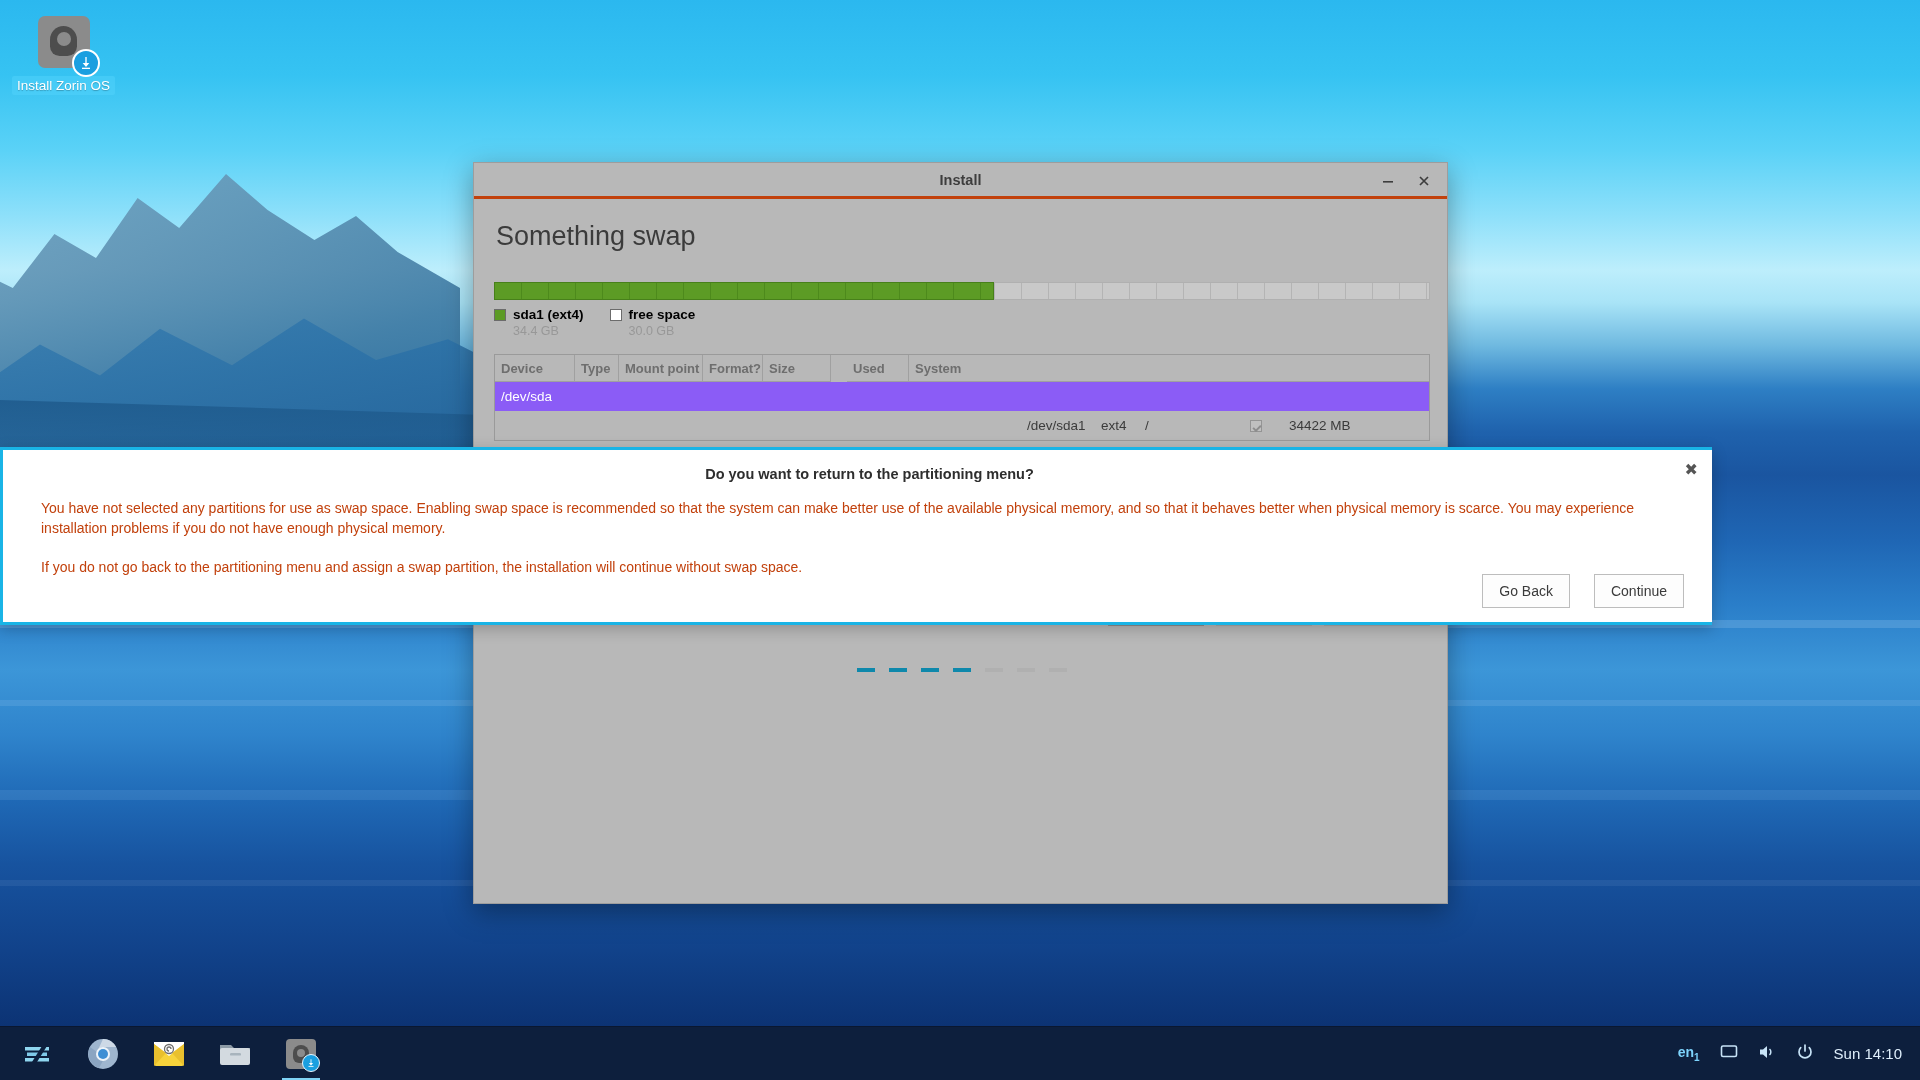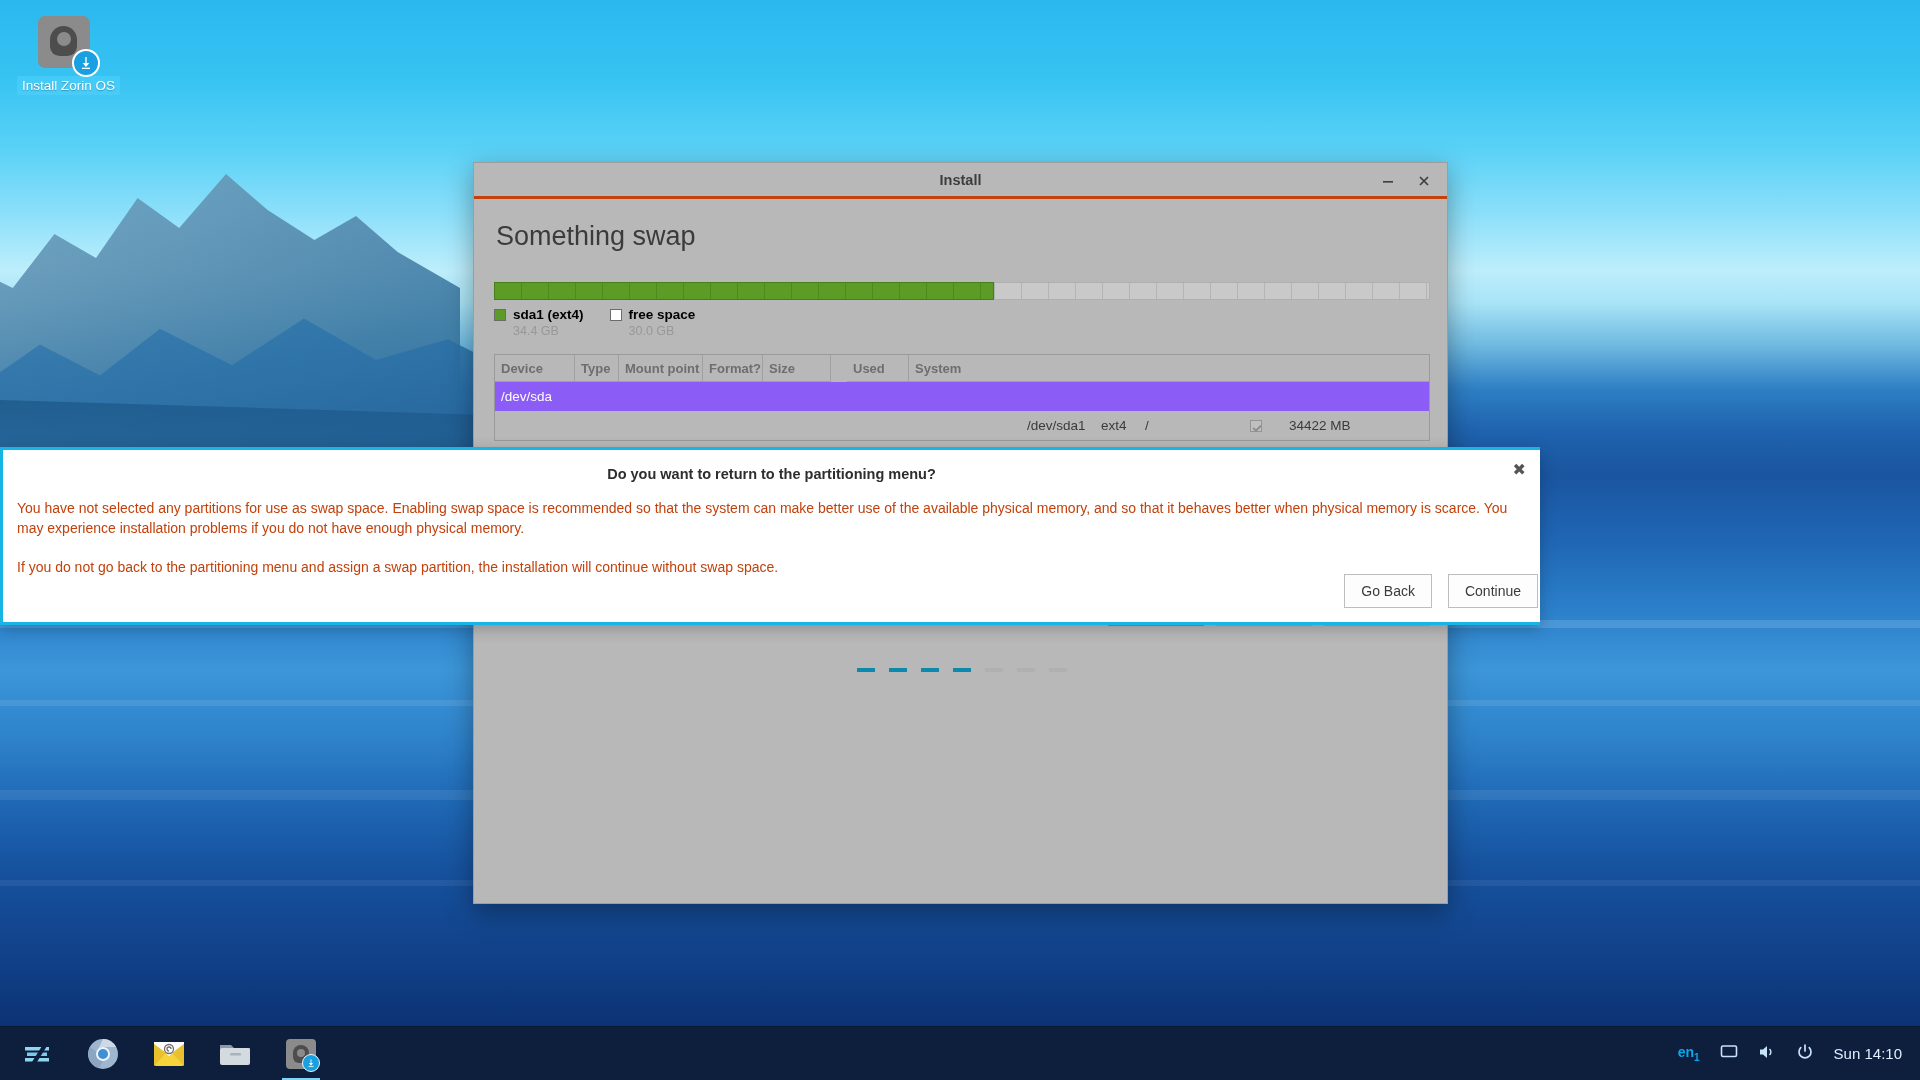--- a/index.html
+++ b/index.html
@@ -55,21 +55,21 @@
     width: 760px; height: 70px;
     background: linear-gradient(180deg, rgba(30,90,140,.85), rgba(20,70,120,.2));
     clip-path: polygon(0% 0%, 72% 24%, 86% 48%, 100% 70%, 100% 100%, 0% 100%);
   }
   
   .water-band { position: absolute; left: 0; width: 100%; opacity: .18; background: #cfeaff; }
 
   
   #desk-icon {
     position: absolute; left: 12px; top: 10px;
-    width: 108px; text-align: right; cursor: default;
+    width: 108px; text-align: left; cursor: default;
   }
   #desk-icon .glyph { position: relative; width: 56px; height: 56px; margin: 6px auto 4px; }
   .hdd {
     width: 52px; height: 52px; border-radius: 7px;
     background: #8b8b8b; position: relative;
   }
   .hdd::after {
     content: ""; position: absolute; left: 12px; top: 10px;
     width: 27px; height: 30px; border-radius: 14px 14px 10px 10px;
     background: #4d4d4d;
@@ -192,41 +192,42 @@
     cursor: pointer; font-family: "Liberation Sans", sans-serif;
   }
   .abtn.off { color: #9c9c9c; border-color: #a9a9a9; cursor: default; }
 
   #dots { margin-top: 42px; width: 936px; display: flex; justify-content: center; gap: 14px; }
   #dots i { display: block; width: 18px; height: 4px; background: #b0b0b0; }
   #dots i.on { background: #0e88ab; }
 
   
   #swapdlg {
-    position: absolute; left: 0; top: 447px; width: 1540px; height: 178px;
+    position: absolute; left: 0; top: 447px; width: 1712px; height: 178px;
     background: #ffffff;
     border-top: 3px solid #19b4e6; border-bottom: 3px solid #19b4e6;
     border-left: 3px solid #19b4e6;
     box-shadow: 0 4px 14px rgba(0,0,0,.22);
+    padding-left: 24px;
   }
   #swapdlg .dlg-head {
     text-align: center; font-size: 14.5px; font-weight: bold; color: #2e2e2e;
     padding-top: 16px;
   }
   #swapdlg .dlg-close {
     position: absolute; right: 14px; top: 12px;
     font-size: 16px; color: #555; cursor: pointer; line-height: 1;
   }
   #swapdlg p {
     font-size: 14px; color: #c2410c; line-height: 20px;
     margin: 0 14px; padding-top: 16px;
   }
   #swapdlg p.second { padding-top: 19px; }
   #dlg-actions {
-    position: absolute; right: 2px; bottom: 14px; display: flex; gap: 16px;
+    position: absolute; right: 28px; bottom: 14px; display: flex; gap: 24px;
   }
   .dbtn {
     border: 1px solid #bdbdbd; background: #fdfdfd; color: #3b3b3b;
     font-size: 14px; padding: 8px 16px; cursor: pointer;
     font-family: "Liberation Sans", sans-serif;
   }
 
   
   #taskbar {
     position: absolute; left: 0; bottom: 0; width: 1920px; height: 54px;
@@ -234,21 +235,21 @@
     display: flex; align-items: center;
     border-top: 1px solid #0a1730;
   }
   #launchers { display: flex; align-items: center; gap: 20px; padding-left: 14px; }
   .launcher { width: 46px; height: 46px; position: relative; display: flex; align-items: center; justify-content: center; cursor: pointer; }
   .launcher.active::after {
     content: ""; position: absolute; left: 4px; right: 4px; bottom: -4px; height: 3px; background: #7fd3f5;
   }
   #tray { margin-left: auto; display: flex; align-items: center; gap: 20px; padding-right: 18px; color: #c7e3f7; }
   #tray .tsvg { fill: #c7e3f7; }
-  #tray .kbd { font-size: 14px; font-weight: bold; color: #0ea5e9; cursor: pointer; }
+  #tray .kbd { font-size: 14px; font-weight: bold; color: #7dd3fc; cursor: pointer; }
   #tray .kbd sub { font-size: 10px; }
   #clock { font-size: 15px; color: #dfeffc; cursor: pointer; }
 </style>
 </head>
 <body>
 
 <div id="desktop">
   <div id="mtn-a"></div>
   <div id="mtn-b"></div>
   <div id="shore"></div>

